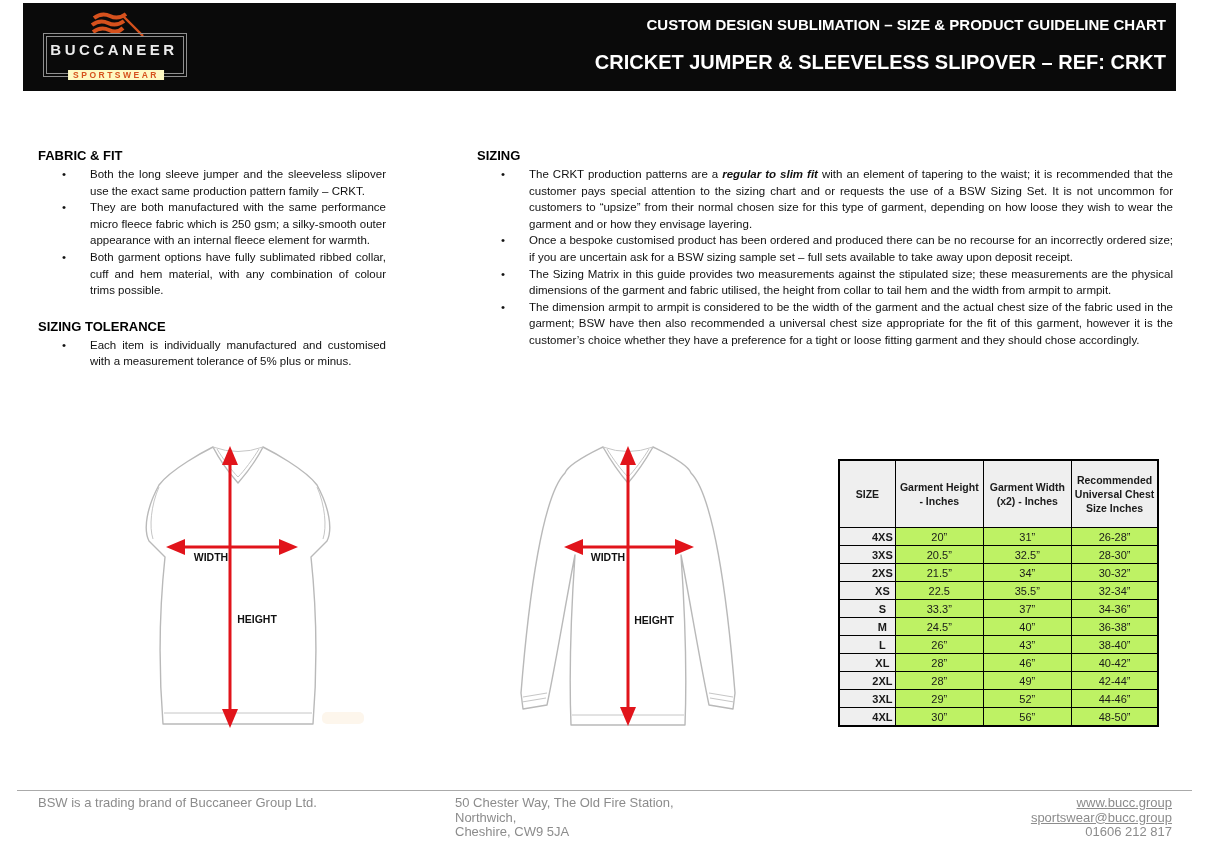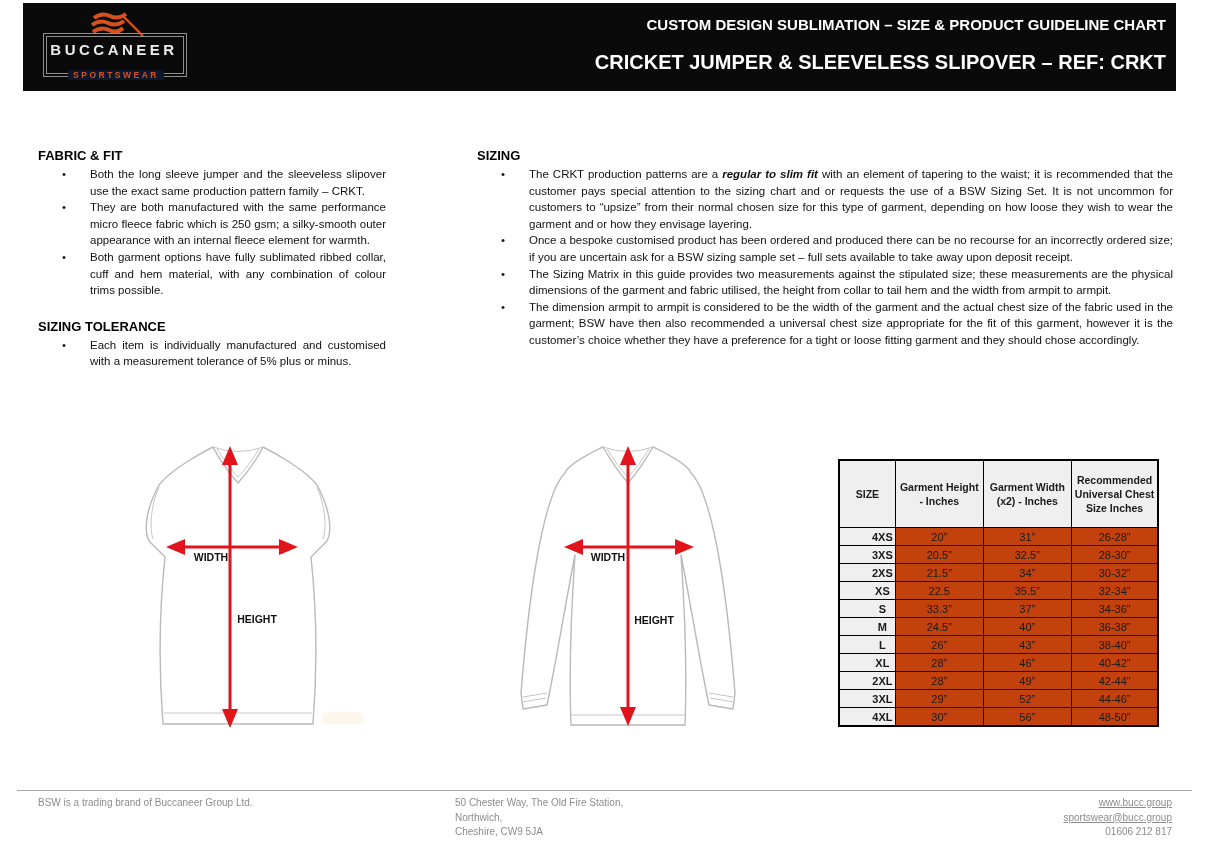--- a/index.html
+++ b/index.html
@@ -8,21 +8,21 @@
     font-family:"Liberation Sans",sans-serif;color:#1a1a1a;overflow:hidden;
   }
   
   .topbar{position:absolute;left:23px;top:3px;width:1153px;height:88px;background:#0a0a0a;}
   .logo{position:absolute;left:18px;top:8px;width:150px;height:78px;}
   .logo-frame{position:absolute;left:2px;top:22px;width:142px;height:42px;border:1px solid #8f8f8f;}
   .logo-frame::after{content:"";position:absolute;inset:2px;border:1px solid #8f8f8f;}
   .logo-brand{position:absolute;left:0;top:30px;width:146px;text-align:center;
     color:#ececec;font-weight:700;font-size:15px;letter-spacing:3.5px;}
   .logo-sub{position:absolute;left:50%;transform:translateX(-50%);top:59px;
-    background:#0f172a;padding:0 5px;color:#d6511d;font-size:8.5px;font-weight:700;
+    background:#fef9c3;padding:0 5px;color:#d6511d;font-size:8.5px;font-weight:700;
     letter-spacing:2.5px;white-space:nowrap;z-index:2;}
   .flag{position:absolute;left:45px;top:-3px;}
   .titles{position:absolute;right:10px;top:0;text-align:right;color:#ffffff;width:900px;}
   .title1{margin-top:13px;font-size:15px;font-weight:700;}
   .title2{margin-top:18px;font-size:20px;font-weight:700;}
   
   .col{position:absolute;top:148px;}
   .col-left{left:38px;width:348px;}
   .col-right{left:477px;width:696px;}
   .sec-h{font-size:13px;font-weight:700;color:#000;margin:0 0 3px 0;}
@@ -39,25 +39,25 @@
   .arrow-line{stroke:#e1141b;stroke-width:3;}
   .arrow-head{fill:#e1141b;}
   .diag-label{font-family:"Liberation Sans",sans-serif;font-size:10.5px;font-weight:700;fill:#111;}
   .watermark{position:absolute;left:322px;top:712px;width:42px;height:12px;background:#fdf6ec;border-radius:5px;}
   
   table.size-table{position:absolute;left:838px;top:459px;border-collapse:collapse;
     border:2px solid #000;table-layout:fixed;}
   .size-table th,.size-table td{border:1px solid #000;text-align:center;vertical-align:middle;}
   .size-table thead th{background:#efefef;font-weight:700;font-size:10.5px;line-height:14px;
     height:66px;padding:0 3px;}
-  .size-table td{font-size:11px;height:17px;padding:0 2px;background:#c2410c;}
+  .size-table td{font-size:11px;height:17px;padding:0 2px;background:#bef264;}
   .size-table td.size-cell{background:#efefef;font-weight:700;padding-left:32px;}
   
   .footer-line{position:absolute;left:17px;top:790px;width:1175px;border-top:1px solid #aaaaaa;}
-  .footer{color:#8c8c8c;font-size:10px;line-height:14.5px;}
+  .footer{color:#8c8c8c;font-size:13px;line-height:14.5px;}
   .footer-left{position:absolute;left:38px;top:796px;}
   .footer-center{position:absolute;left:455px;top:796px;width:300px;}
   .footer-right{position:absolute;right:37px;top:796px;text-align:right;}
   .footer a{color:#8c8c8c;text-decoration:underline;display:block;}
   .footer .plain{display:block;text-decoration:none;}
 </style>
 </head>
 <body>
 
 <div class="topbar">

